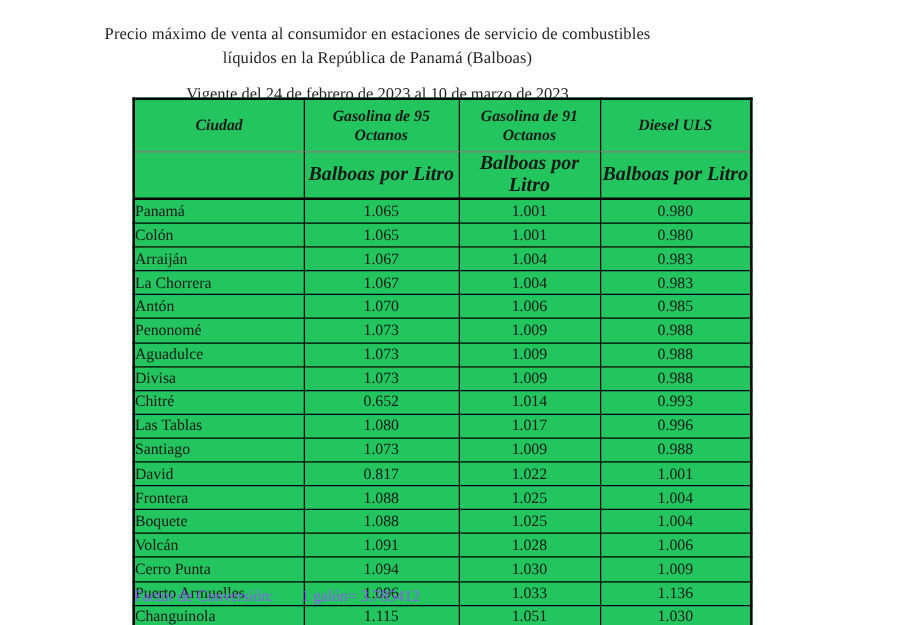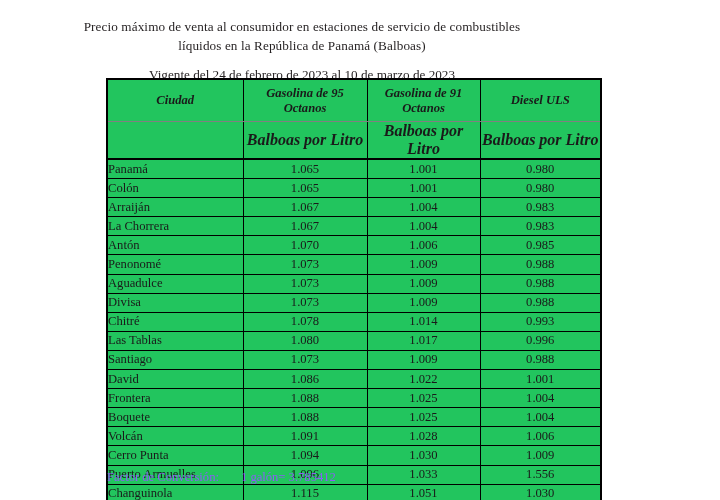--- a/index.html
+++ b/index.html
@@ -207,39 +207,39 @@
             <td class="num">0.988</td>
           </tr>
           <tr class="data-row">
             <td class="city">Divisa</td>
             <td class="num">1.073</td>
             <td class="num">1.009</td>
             <td class="num">0.988</td>
           </tr>
           <tr class="data-row">
             <td class="city">Chitré</td>
-            <td class="num">1.078</td>
+            <td class="num">0.652</td>
             <td class="num">1.014</td>
             <td class="num">0.993</td>
           </tr>
           <tr class="data-row">
             <td class="city">Las Tablas</td>
             <td class="num">1.080</td>
             <td class="num">1.017</td>
             <td class="num">0.996</td>
           </tr>
           <tr class="data-row">
             <td class="city">Santiago</td>
             <td class="num">1.073</td>
             <td class="num">1.009</td>
             <td class="num">0.988</td>
           </tr>
           <tr class="data-row">
             <td class="city">David</td>
-            <td class="num">1.086</td>
+            <td class="num">0.817</td>
             <td class="num">1.022</td>
             <td class="num">1.001</td>
           </tr>
           <tr class="data-row">
             <td class="city">Frontera</td>
             <td class="num">1.088</td>
             <td class="num">1.025</td>
             <td class="num">1.004</td>
           </tr>
           <tr class="data-row">
@@ -257,21 +257,21 @@
           <tr class="data-row">
             <td class="city">Cerro Punta</td>
             <td class="num">1.094</td>
             <td class="num">1.030</td>
             <td class="num">1.009</td>
           </tr>
           <tr class="data-row">
             <td class="city">Puerto Armuelles</td>
             <td class="num">1.096</td>
             <td class="num">1.033</td>
-            <td class="num">1.556</td>
+            <td class="num">1.136</td>
           </tr>
           <tr class="data-row">
             <td class="city">Changuinola</td>
             <td class="num">1.115</td>
             <td class="num">1.051</td>
             <td class="num">1.030</td>
           </tr>
         </tbody>
     </table>
   </div>

